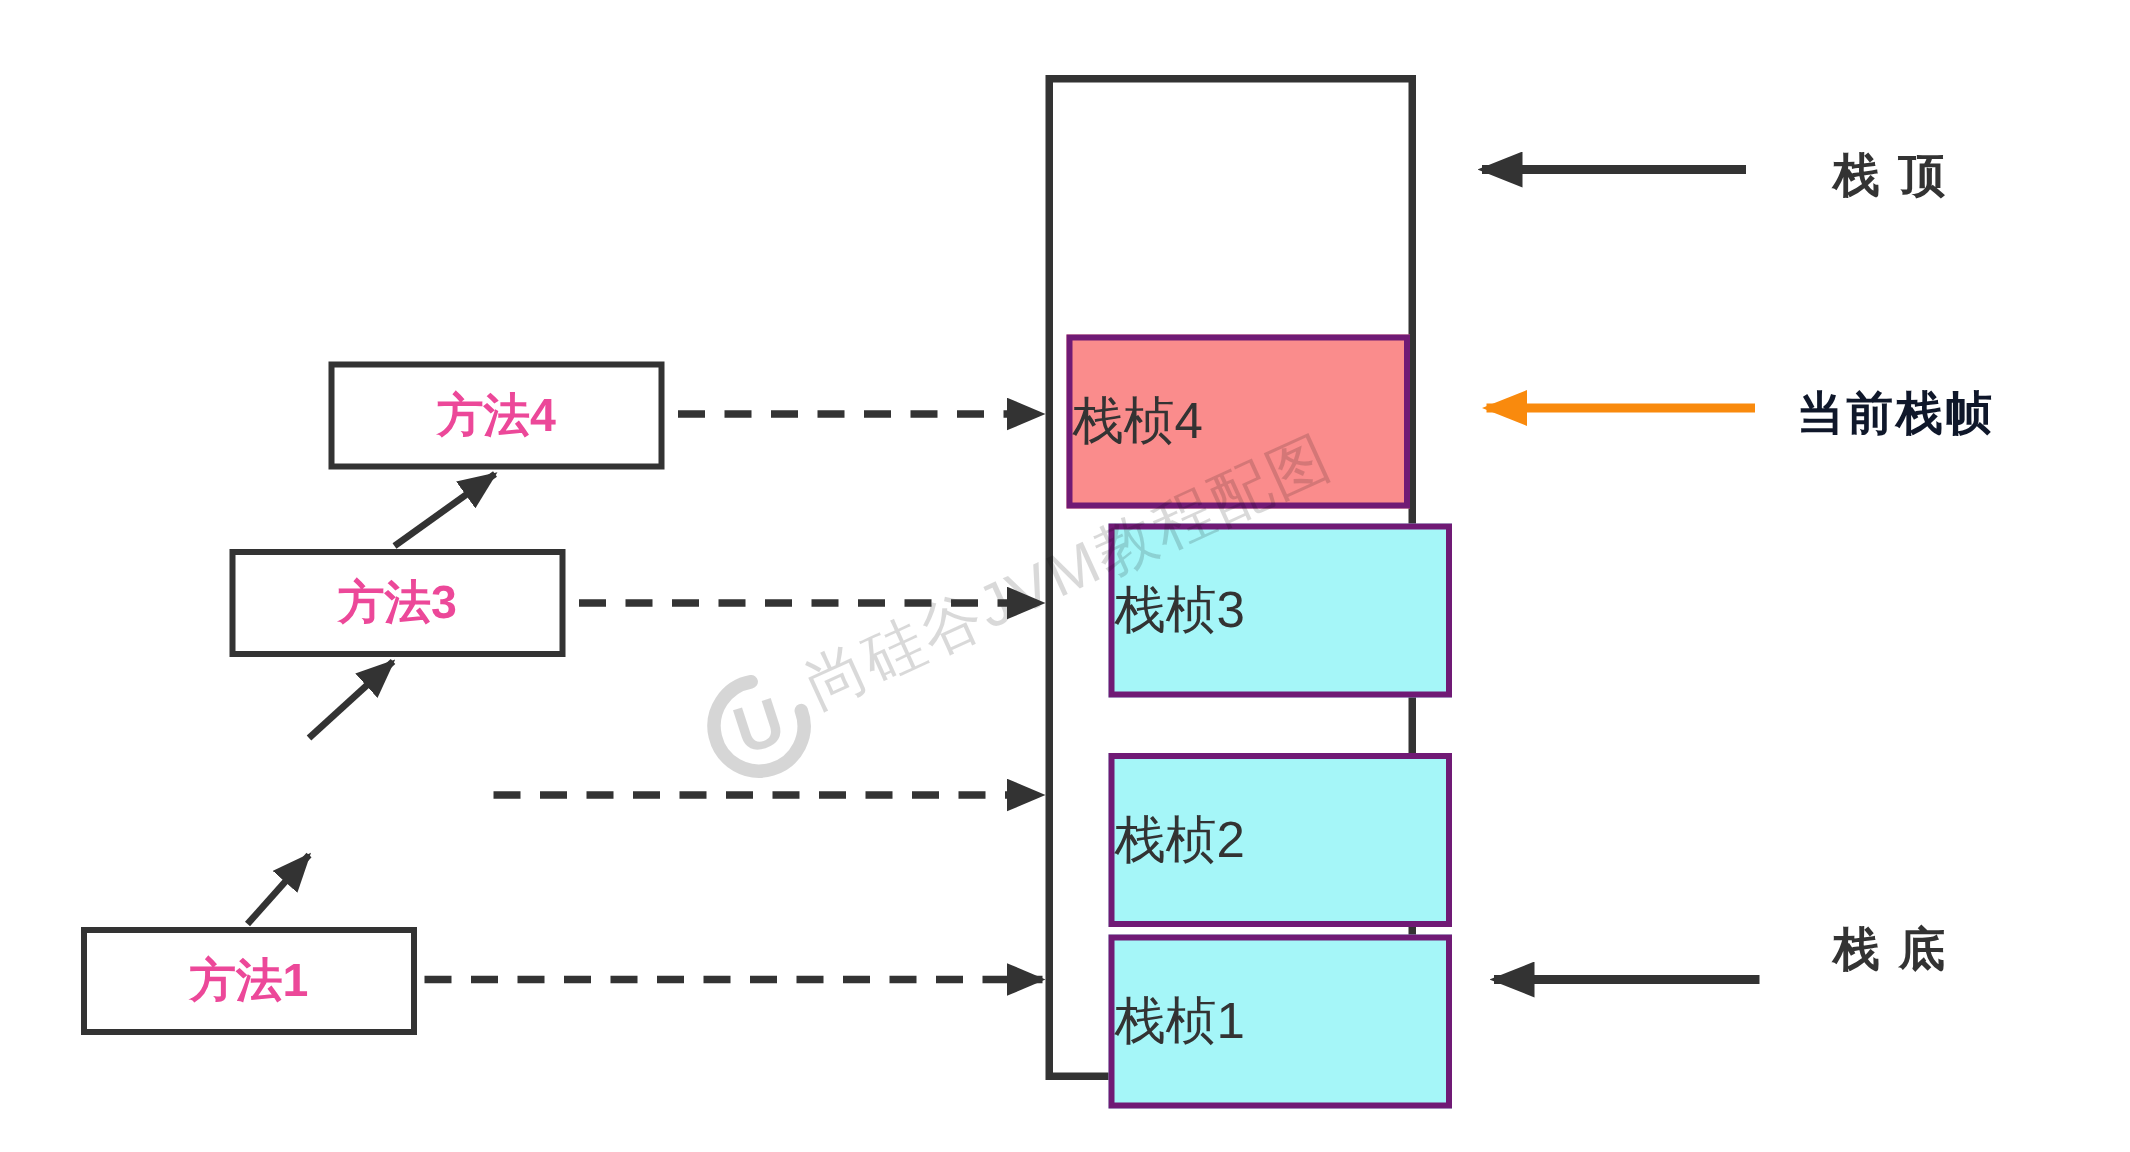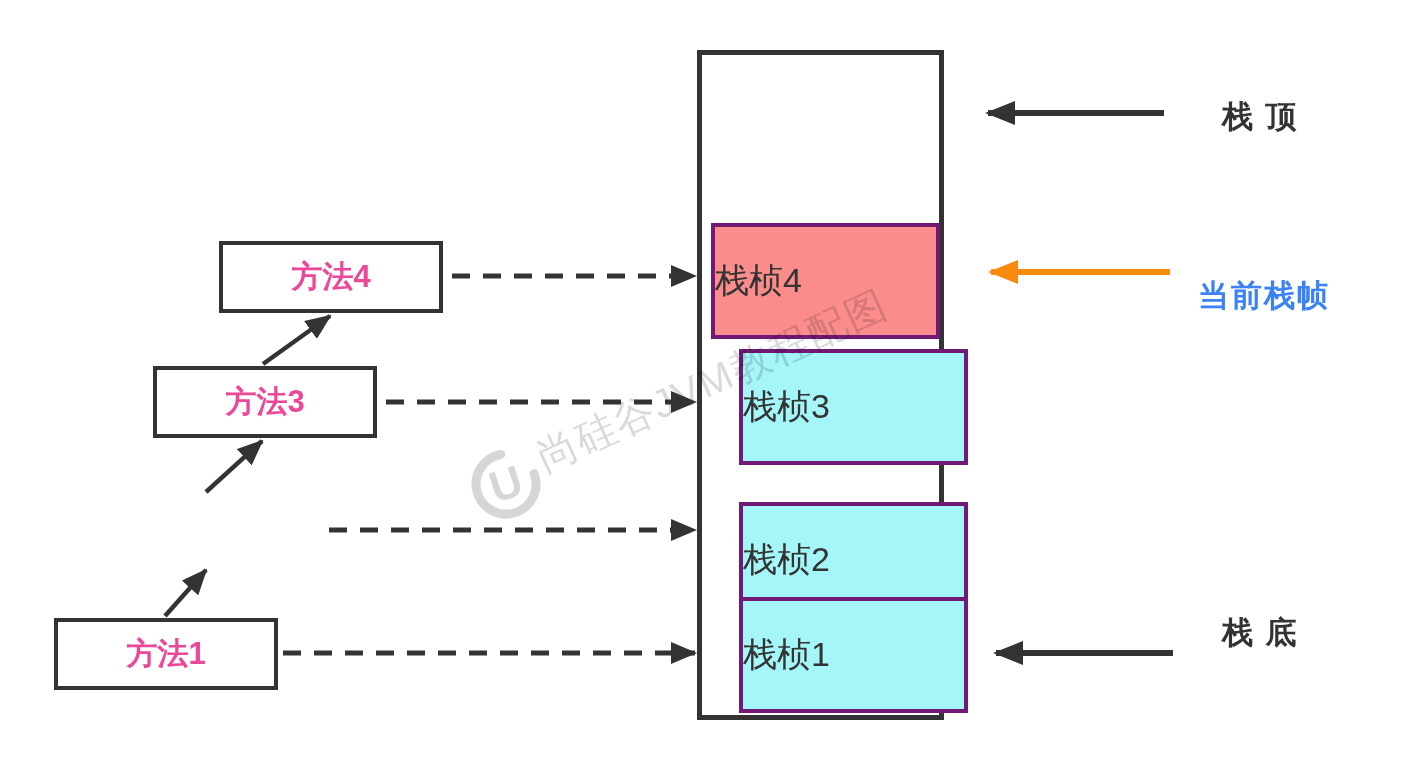--- a/index.html
+++ b/index.html
@@ -16,39 +16,39 @@
     position:absolute;left:9px;width:229px;height:116px;
     border:4px solid #701a75;box-sizing:border-box;
     display:flex;align-items:center;justify-content:flex-start;
     font-size:34px;font-weight:normal;color:#333333;
   }
   .stack-frame.f-current{background:#FA8C8C;}
   .stack-frame.f-normal{background:#A5F6F8;margin-left:28px;}
   .frame-pos-0{top:168px;}
   .frame-pos-1{top:294px;}
   .frame-pos-2{top:447px;}
-  .frame-pos-3{top:542px;}
+  .frame-pos-3{top:568px;}
   
   .method-box{
     position:absolute;width:224px;height:72px;
     border:4px solid #333333;background:#ffffff;box-sizing:border-box;
     display:flex;align-items:center;justify-content:center;
     font-size:31px;font-weight:bold;color:#ec4899;z-index:1;
   }
   .m1{left:54px;top:618px;}
   .m2{left:95px;top:494px;}
   .m3{left:153px;top:366px;}
   .m4{left:219px;top:241px;}
   
   .side-label{
     position:absolute;font-size:31px;font-weight:bold;color:#333333;
     letter-spacing:2px;z-index:3;white-space:pre;text-align:center;
   }
   .lbl-top{left:1222px;top:96px;}
-  .lbl-current{left:1198px;top:255px;color:#3b82f6;margin-top:20px;}
+  .lbl-current{left:1198px;top:255px;color:#0f172a;}
   .lbl-bottom{left:1222px;top:612px;}
   
   .layer{position:absolute;left:0;top:0;width:1420px;height:768px;pointer-events:none;}
   .watermark-layer{z-index:2;}
   .arrow-layer{z-index:3;}
 </style>
 </head>
 <body>
 
 <div class="canvas">

